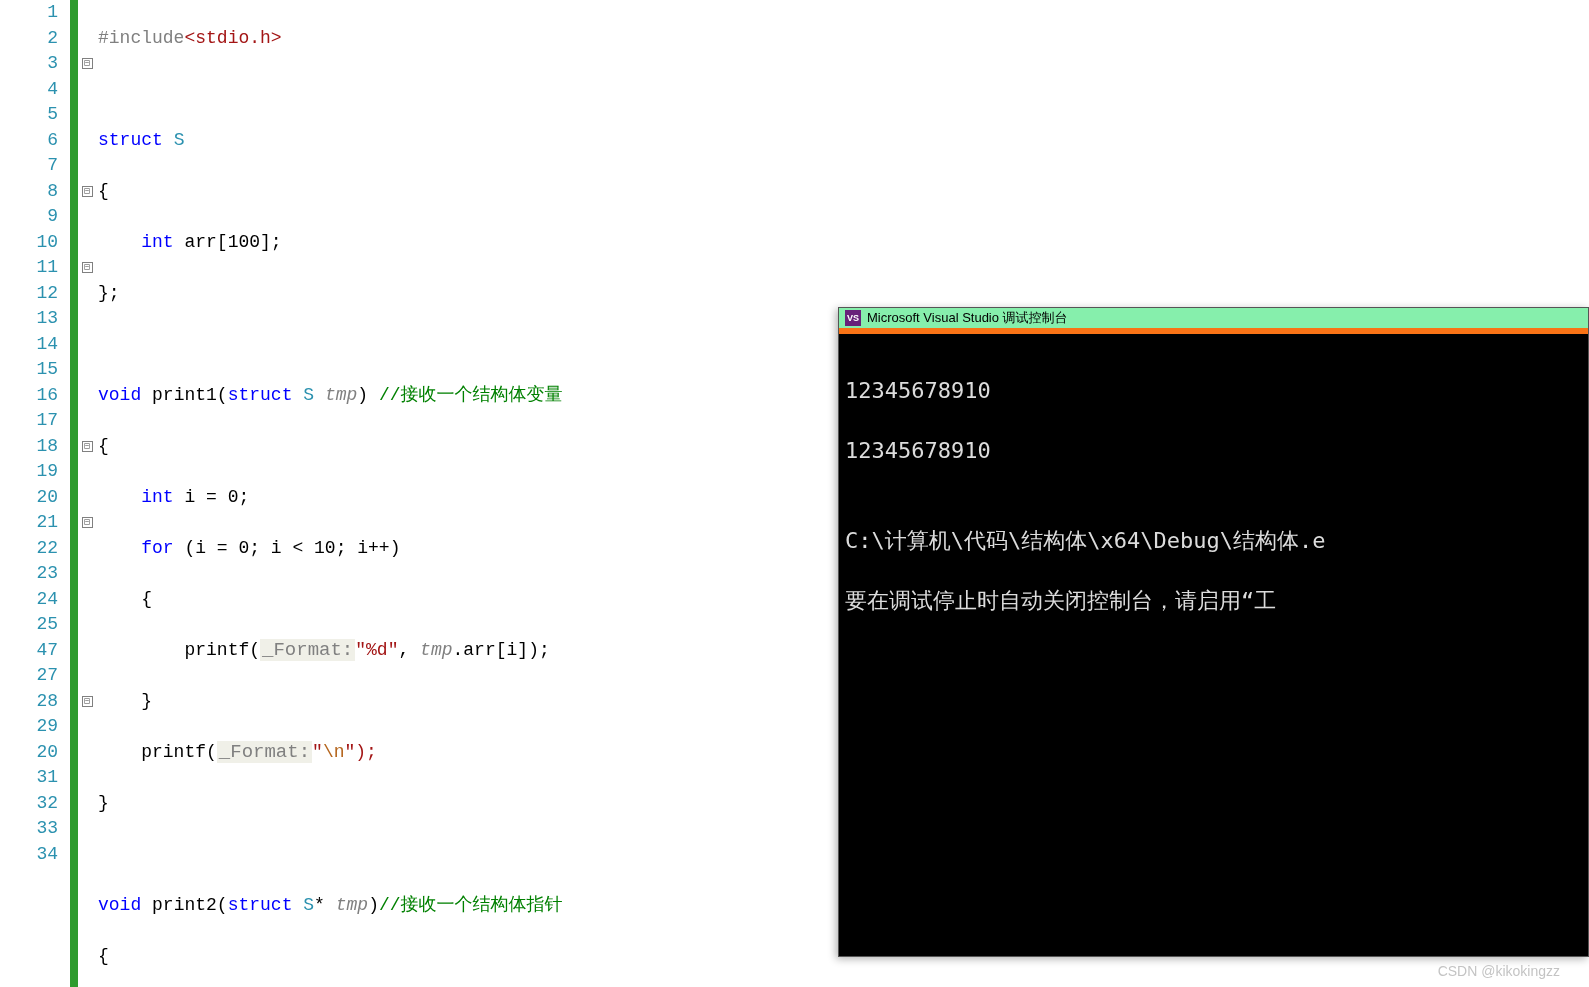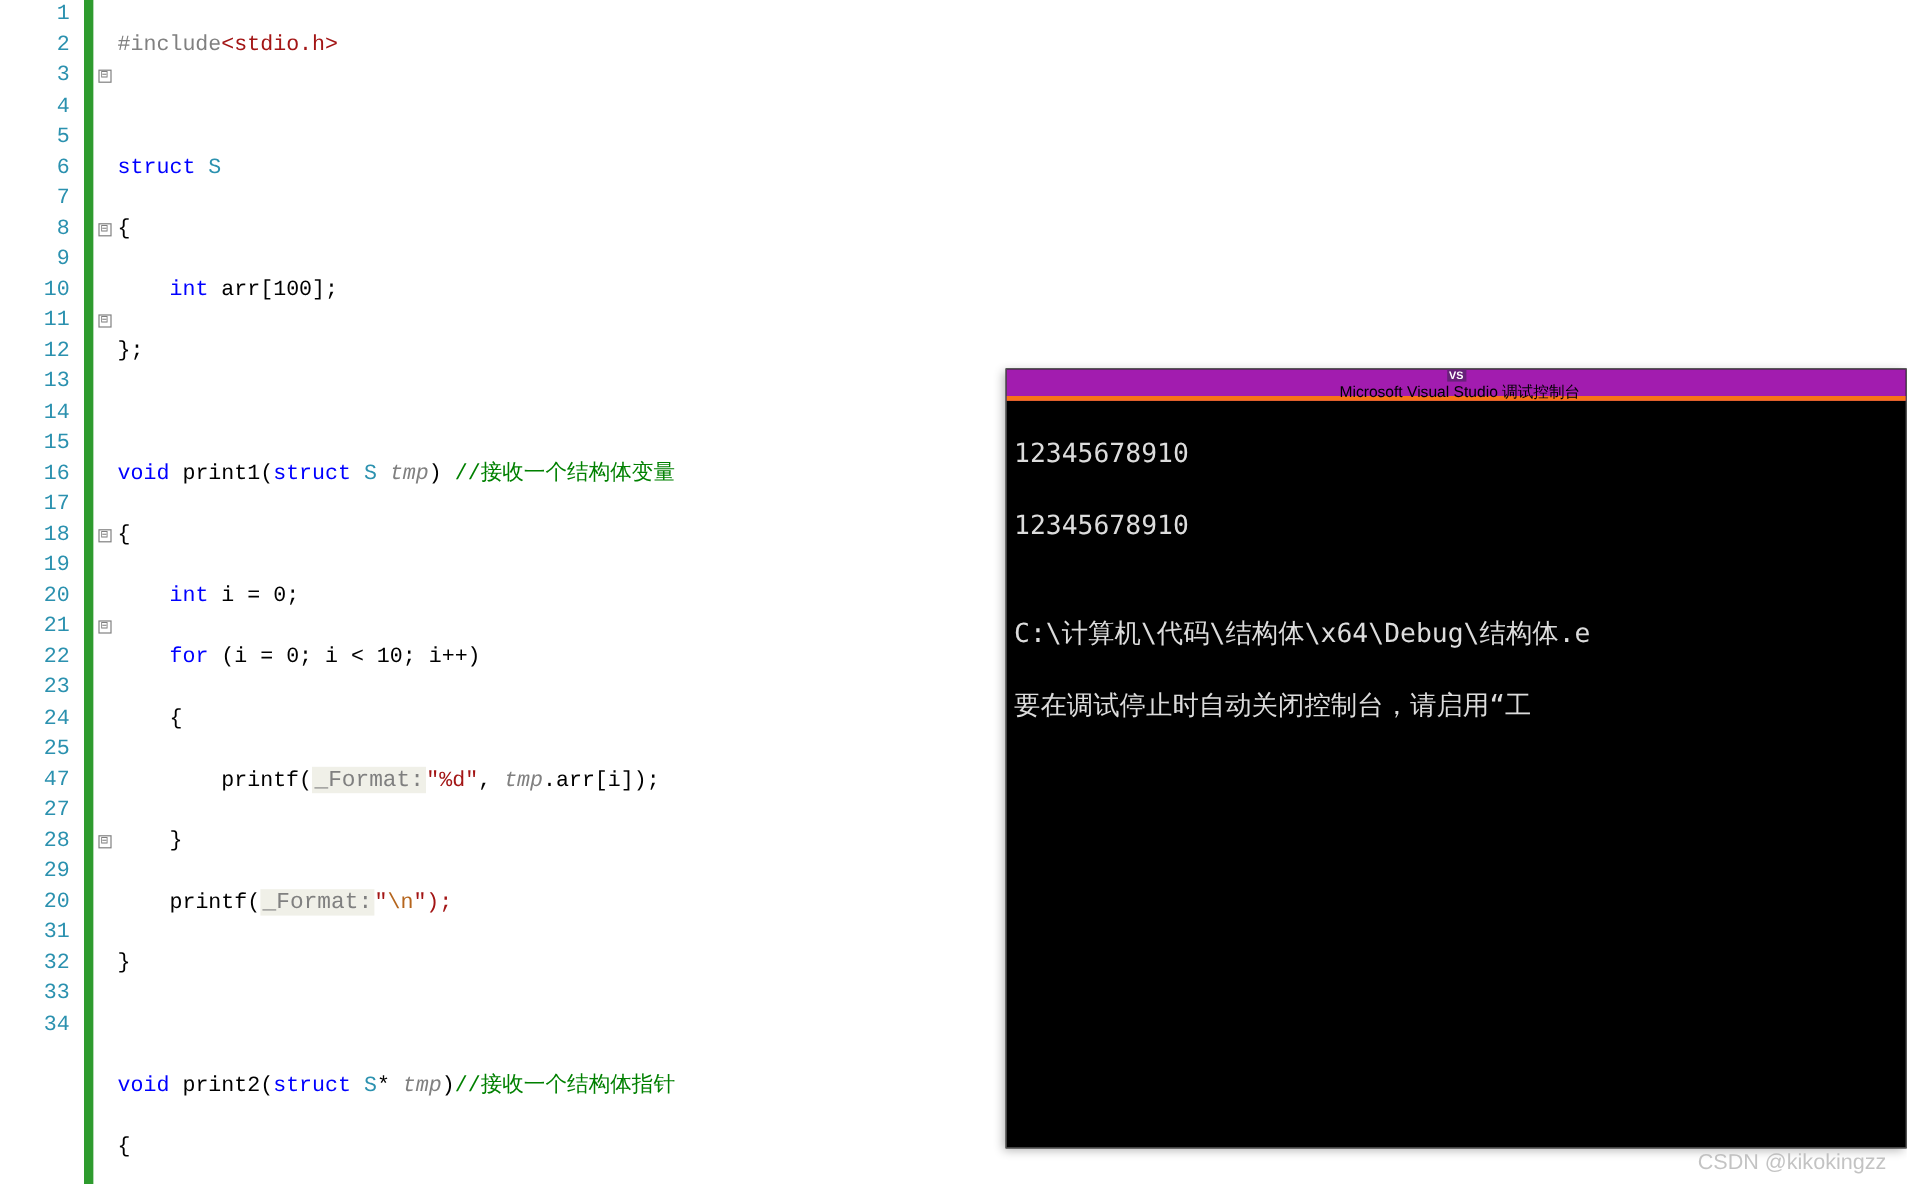--- a/index.html
+++ b/index.html
@@ -71,52 +71,51 @@
     width: 751px;
     height: 650px;
     background: #000;
     border: 1px solid #555;
     box-shadow: -2px 2px 8px rgba(0,0,0,0.3);
     color: #dcdcdc;
     font-family: "SimSun", "Consolas", monospace;
   }
   .console-titlebar {
     height: 26px;
-    background: #a21caf;
+    background: #86efac;
     color: #000;
     display: flex;
     align-items: center;
     font-size: 13px;
     font-family: "Segoe UI", sans-serif;
     padding-left: 6px;
-    border-bottom: 4px solid #f97316;
-    flex-direction: column;
+    border-bottom: 6px solid #f97316;
   }
   .console-icon {
     width: 16px; height: 16px;
     background: #68217a;
     margin-right: 6px;
     display: inline-flex;
     align-items: center; justify-content: center;
     color: #fff; font-size: 9px; font-weight: bold;
   }
   .console-body {
-    padding: 0 6px;
+    padding: 12px 6px;
     font-size: 22px;
     line-height: 30px;
     letter-spacing: 0;
     font-family: "SimSun", "NSimSun", monospace;
     white-space: pre;
   }
   .watermark {
     position: absolute;
     bottom: 8px;
-    right: 17px;
+    right: 29px;
     color: #b0b0b0;
-    font-size: 18px;
+    font-size: 14px;
     font-family: "Segoe UI", sans-serif;
     opacity: 0.75;
   }
 </style>
 </head>
 <body>
 
 <div class="editor">
   <div class="gutter">
     <div class="gutter-line">1</div>

